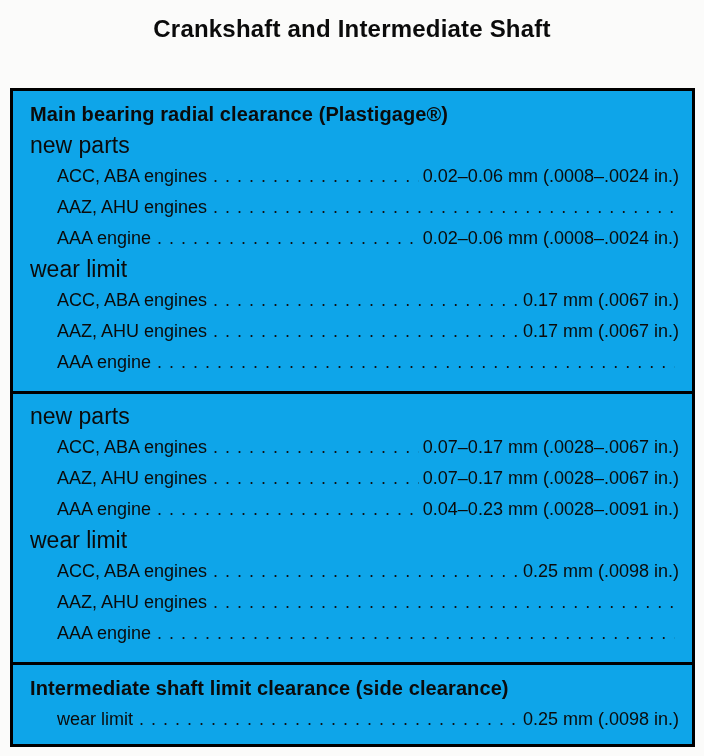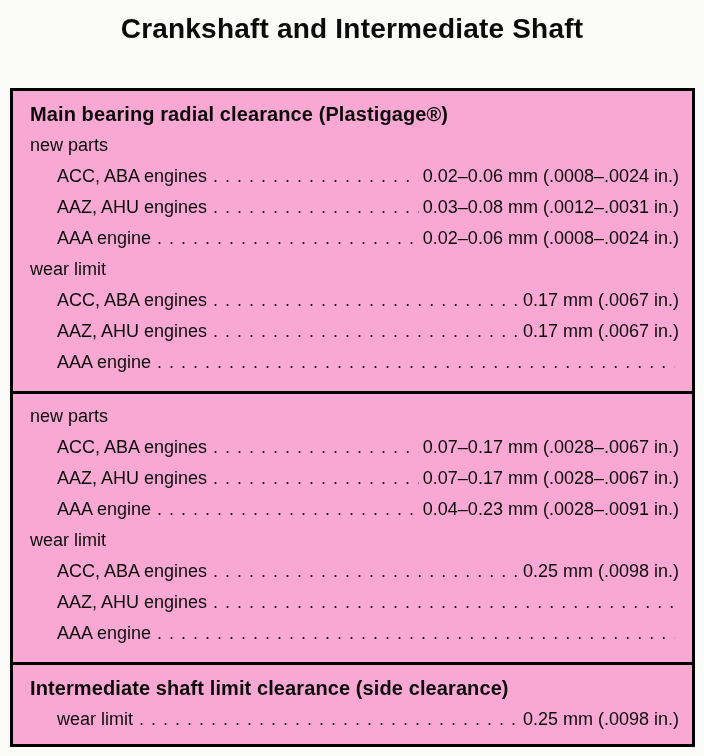--- a/index.html
+++ b/index.html
@@ -17,52 +17,52 @@
   .page {
     position: relative;
     width: 704px;
     height: 756px;
     box-sizing: border-box;
   }
   .doc-title {
     padding-top: 13px;
     text-align: center;
     font-weight: bold;
-    font-size: 28px;
+    font-size: 24px;
     line-height: 31px;
     letter-spacing: 0.2px;
   }
   .spec-box {
     position: absolute;
     left: 10px;
     right: 9px;
     top: 88px;
     bottom: 9px;
     border: 3px solid #000;
-    background: #f9a8d4;
+    background: #0ea5e9;
     box-sizing: border-box;
     display: flex;
     flex-direction: column;
   }
   .section {
     padding: 7px 13px 9px 17px;
     flex: 0 0 auto;
   }
   .section.grow { flex: 1 0 auto; }
   .section + .section {
     border-top: 3px solid #000;
   }
   .section-heading {
     font-weight: bold;
     font-size: 20px;
     line-height: 32px;
     letter-spacing: 0.1px;
   }
   .group-label {
-    font-size: 18px;
+    font-size: 23px;
     line-height: 31px;
   }
   .spec-row {
     display: flex;
     align-items: flex-start;
     font-size: 18px;
     line-height: 31px;
     margin-left: 27px;
   }
   .row-label {
@@ -102,21 +102,20 @@
 
       <div class="group-label">new parts</div>
       <div class="spec-row">
         <span class="row-label">ACC, ABA engines</span>
         <span class="dot-leader"></span>
         <span class="row-value">0.02–0.06 mm (.0008–.0024 in.)</span>
       </div>
       <div class="spec-row">
         <span class="row-label">AAZ, AHU engines</span>
         <span class="dot-leader"></span>
-        <span class="row-value">0.03–0.08 mm (.0012–.0031 in.)</span>
       </div>
       <div class="spec-row">
         <span class="row-label">AAA engine</span>
         <span class="dot-leader"></span>
         <span class="row-value">0.02–0.06 mm (.0008–.0024 in.)</span>
       </div>
 
       <div class="group-label">wear limit</div>
       <div class="spec-row">
         <span class="row-label">ACC, ABA engines</span>

